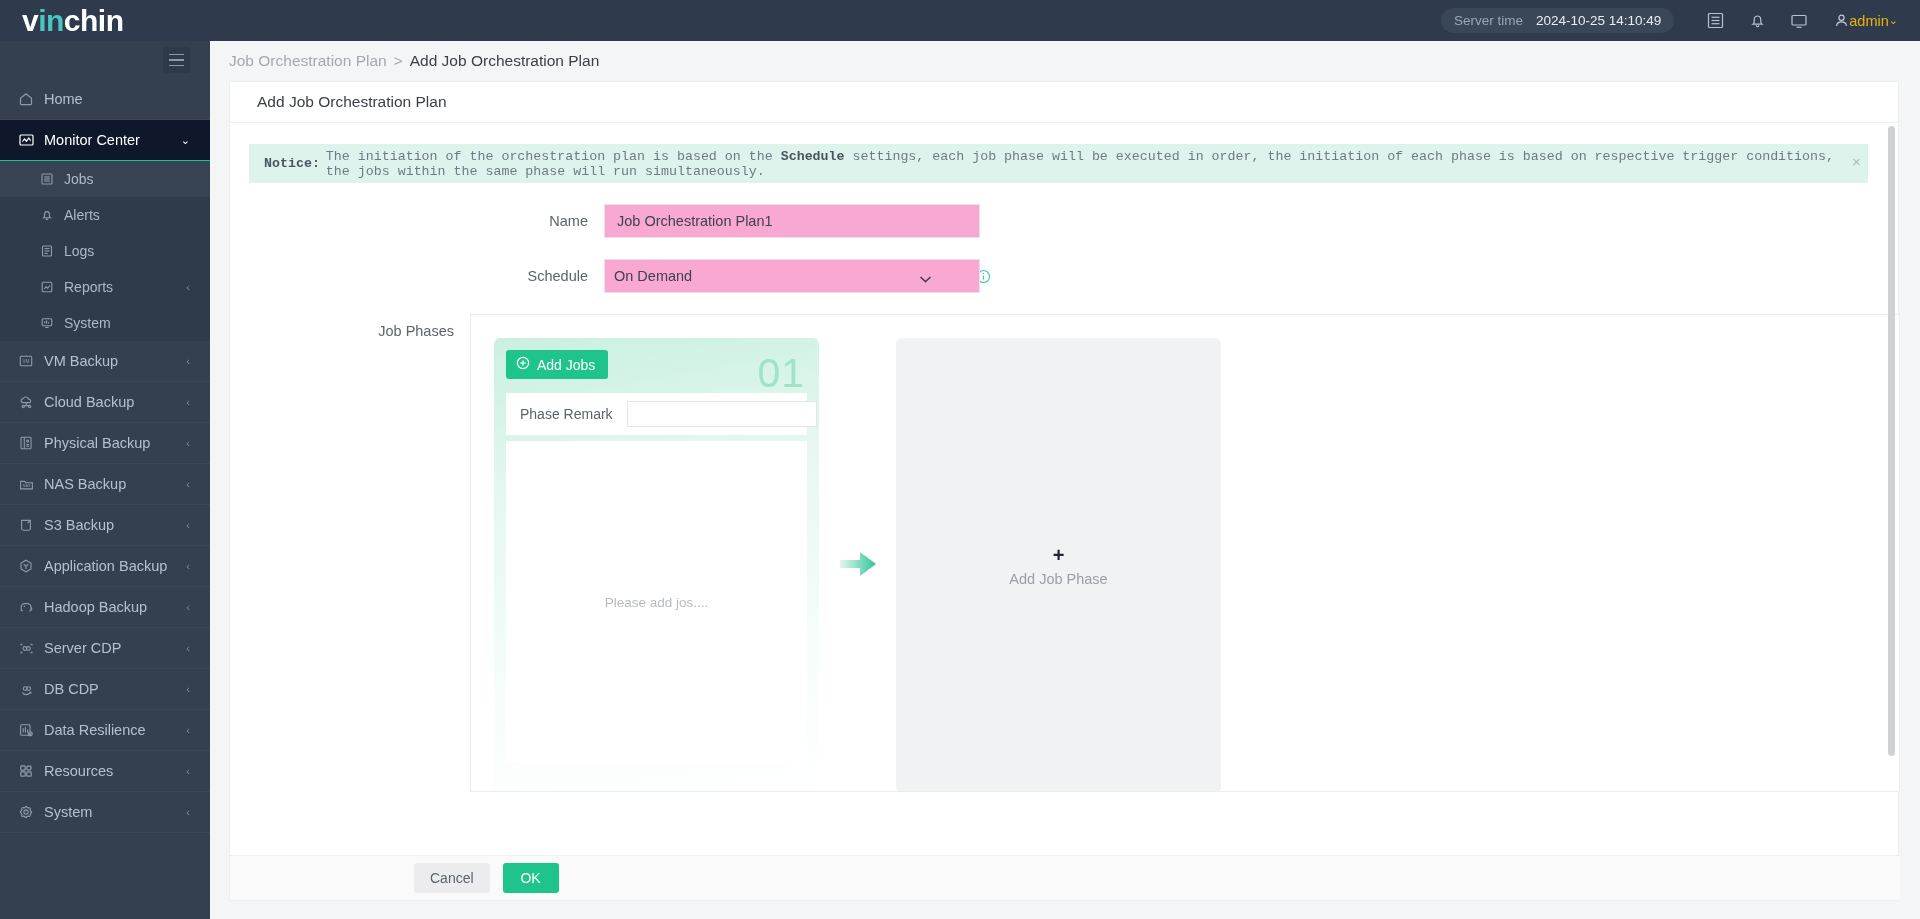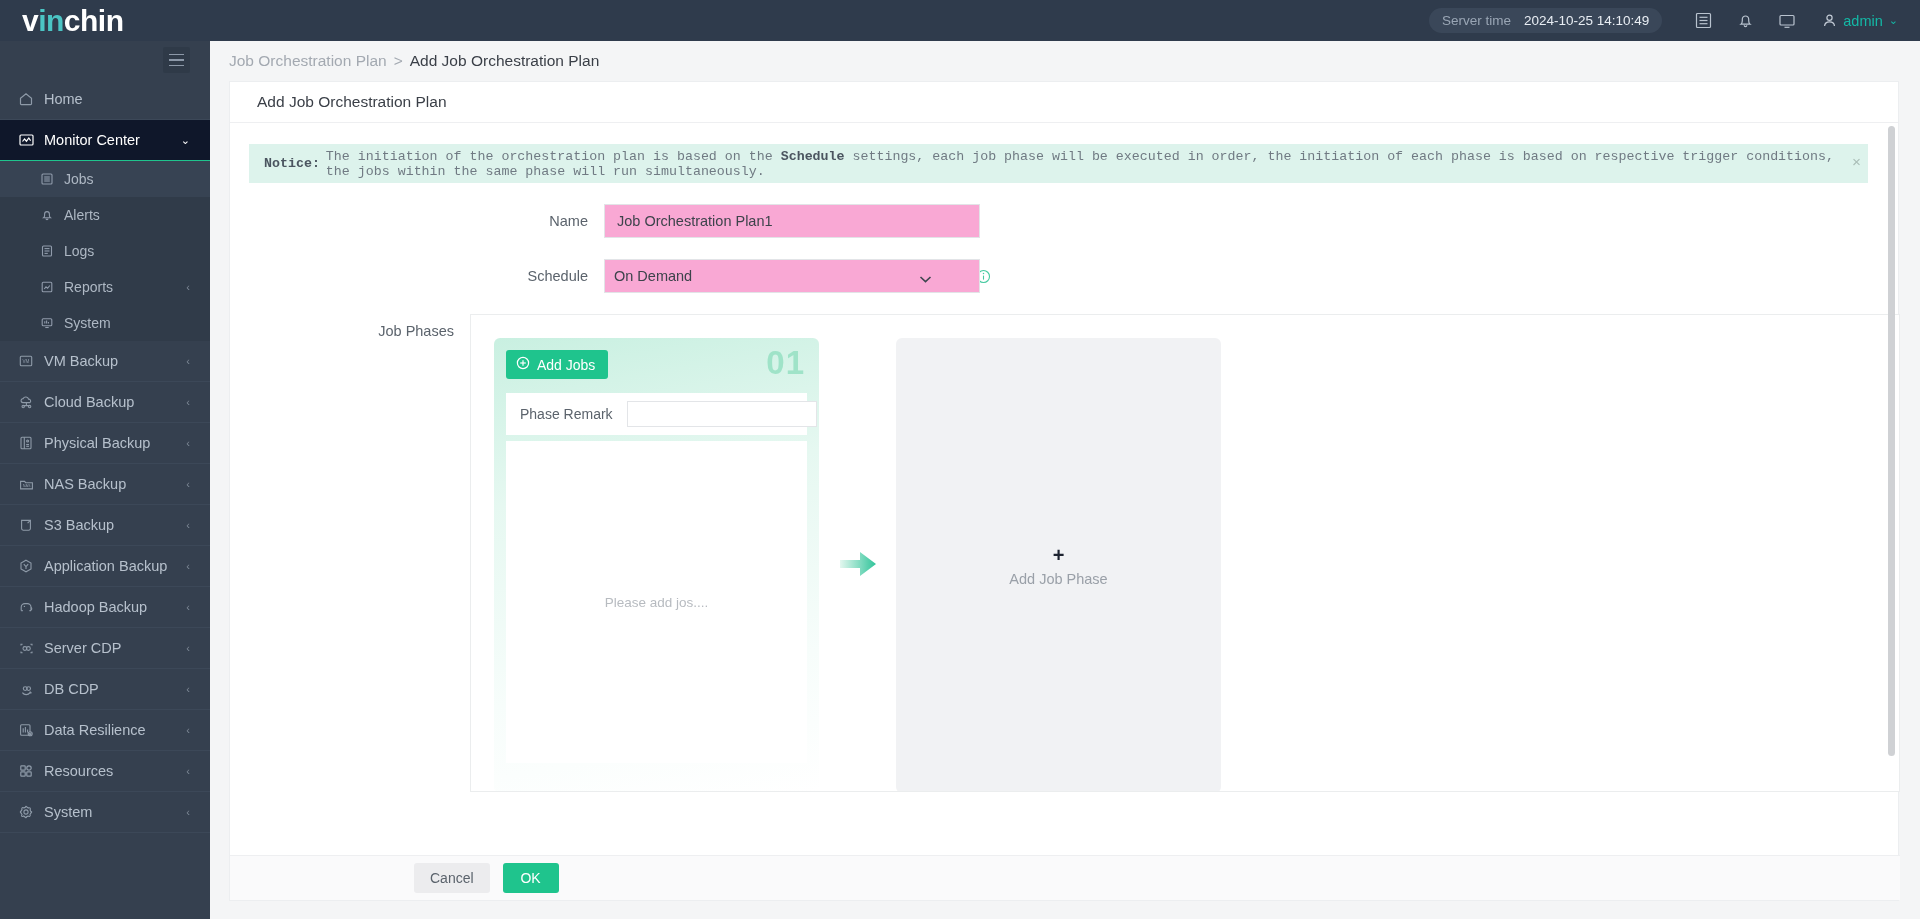--- a/index.html
+++ b/index.html
@@ -35,22 +35,22 @@
   }
   .servertime-pill .lbl { color: #9aa6b5; font-size: 13.5px; margin-right: 13px; }
   .servertime-pill .val { color: #e8edf3; font-size: 13.5px; }
   .topicon {
     width: 42px; height: 41px;
     display: flex; align-items: center; justify-content: center;
     cursor: pointer;
   }
   .topicon svg { display:block; }
   #user-block {
-    display: flex; align-items: center; gap: 6px;
-    margin-left: 14px; color: #14b8a6; font-size: 14.5px; cursor: pointer;
+    display: flex; align-items: center; 
+    margin-left: 14px; color: #eab308; font-size: 14.5px; cursor: pointer;
   }
 
   
   #sidebar {
     position: absolute; top: 41px; left: 0;
     width: 210px; height: 878px;
     background: #35404f;
     overflow: hidden;
   }
   #hamburger-row {
@@ -168,22 +168,22 @@
     background: linear-gradient(170deg, #c9f0e1 0%, #e6f8f1 33%, #f7fdfb 72%, #ffffff 100%);
     padding: 12px; position: relative; flex: 0 0 325px;
   }
   .addjobs-btn {
     background: #1fc48d; color: #fff; border: none; border-radius: 3px;
     height: 29px; padding: 0 13px 0 10px;
     display: inline-flex; align-items: center; gap: 7px;
     font-size: 14px; cursor: pointer; font-family: "Liberation Sans", sans-serif;
   }
   .phase-num {
-    position: absolute; right: 14px; top: 6px;
-    font-size: 33px; font-weight: bold; color: #9fe3c8; letter-spacing: 1px;
+    position: absolute; right: 14px; top: 12px;
+    font-size: 41px; font-weight: normal; color: #9fe3c8; letter-spacing: 1px;
   }
   .remark-row {
     margin-top: 14px; background: #fff; height: 42px;
     display: flex; align-items: center; padding: 0 12px 0 14px;
   }
   .remark-row .rl { font-size: 14px; color: #5b636c; margin-right: 14px; white-space: nowrap; }
   .remark-row input {
     flex: 1; height: 26px; border: 1px solid #e3e5e8; outline: none;
     font-family: "Liberation Sans", sans-serif; font-size: 13px; padding: 0 6px;
   }

